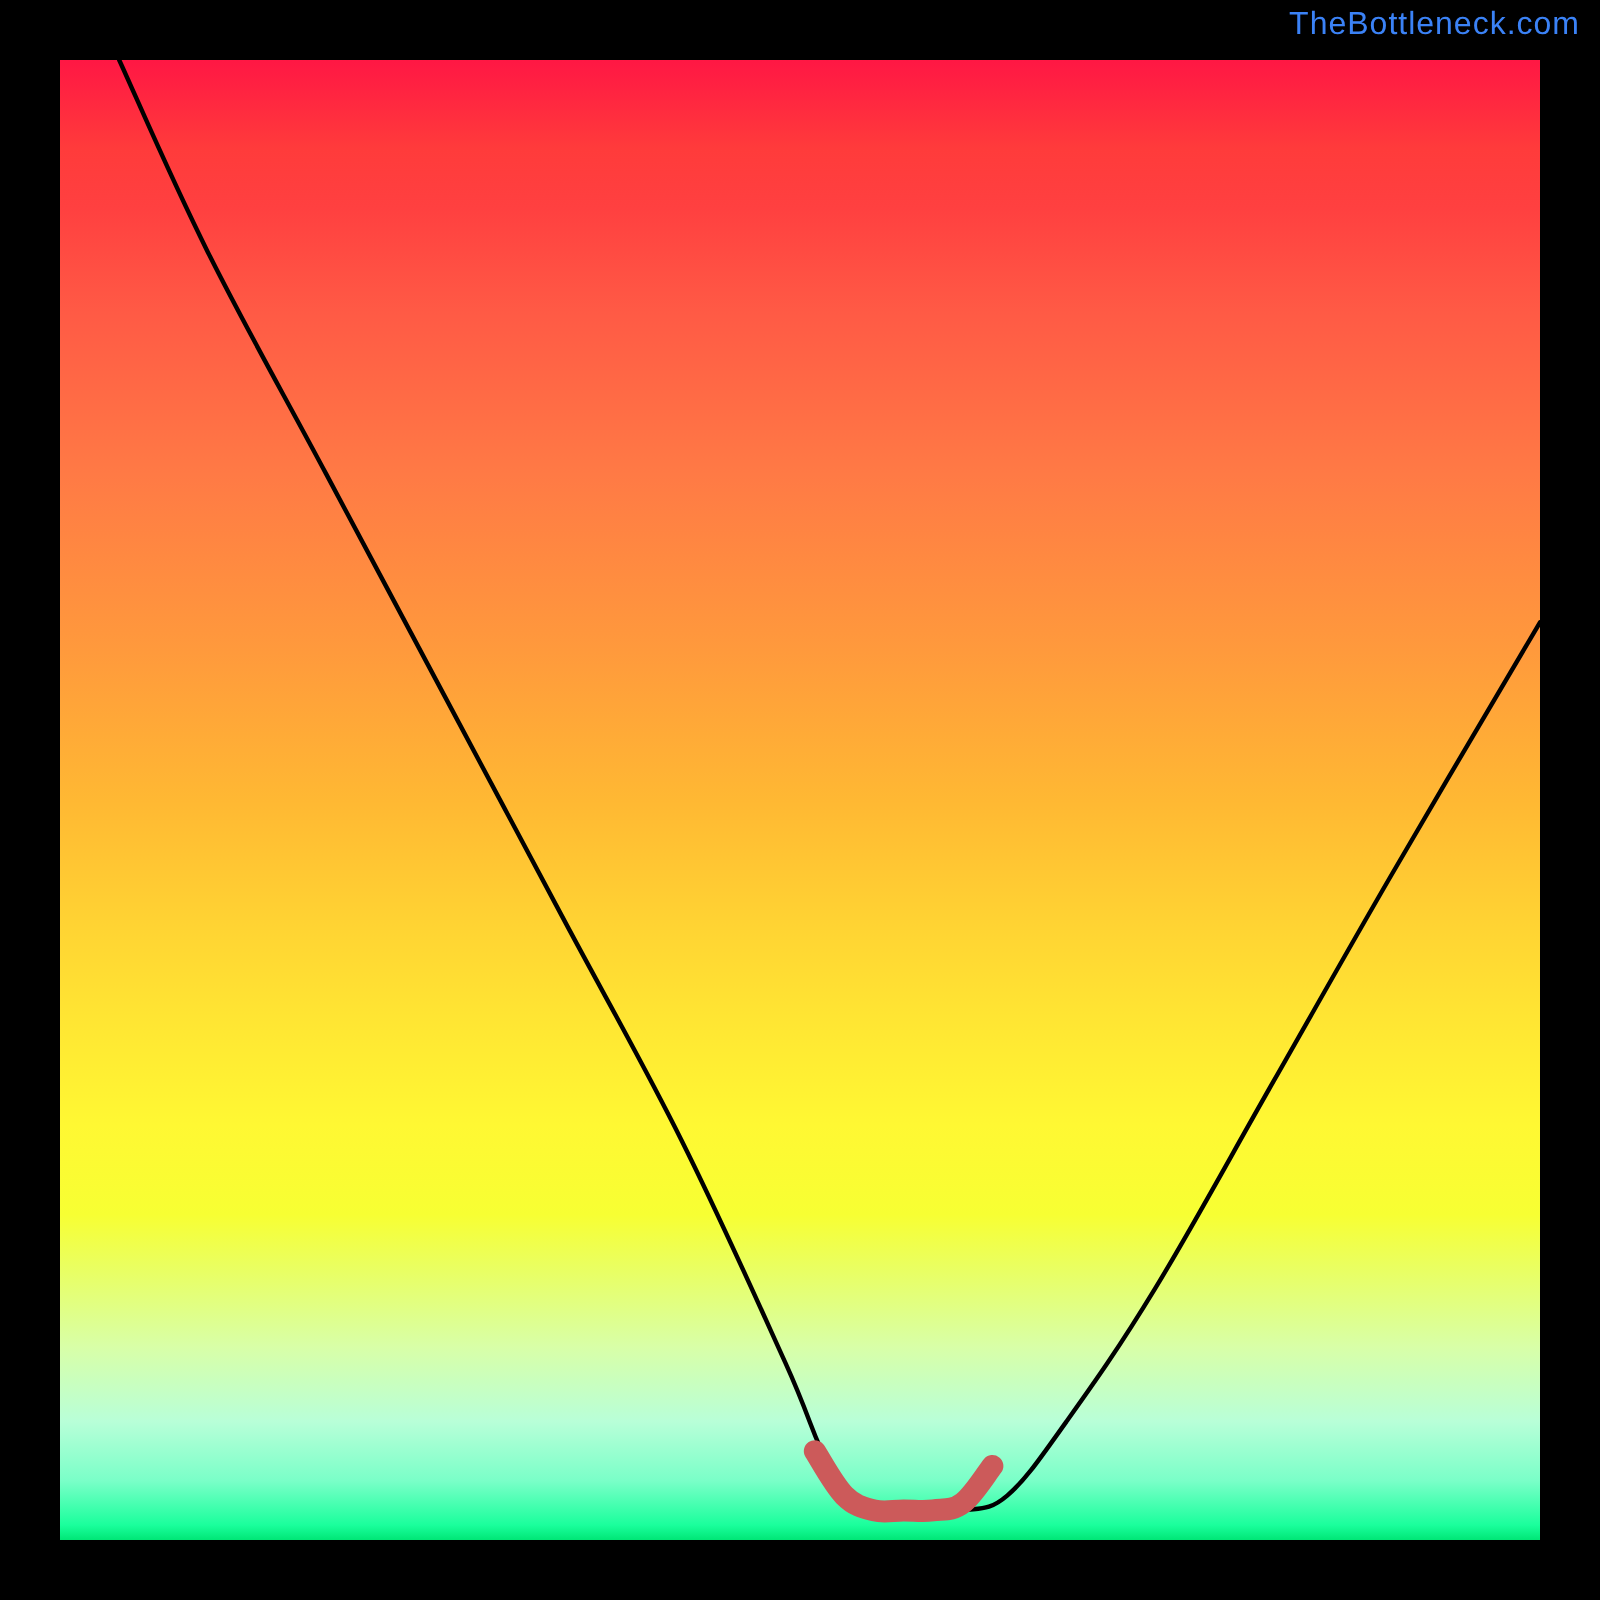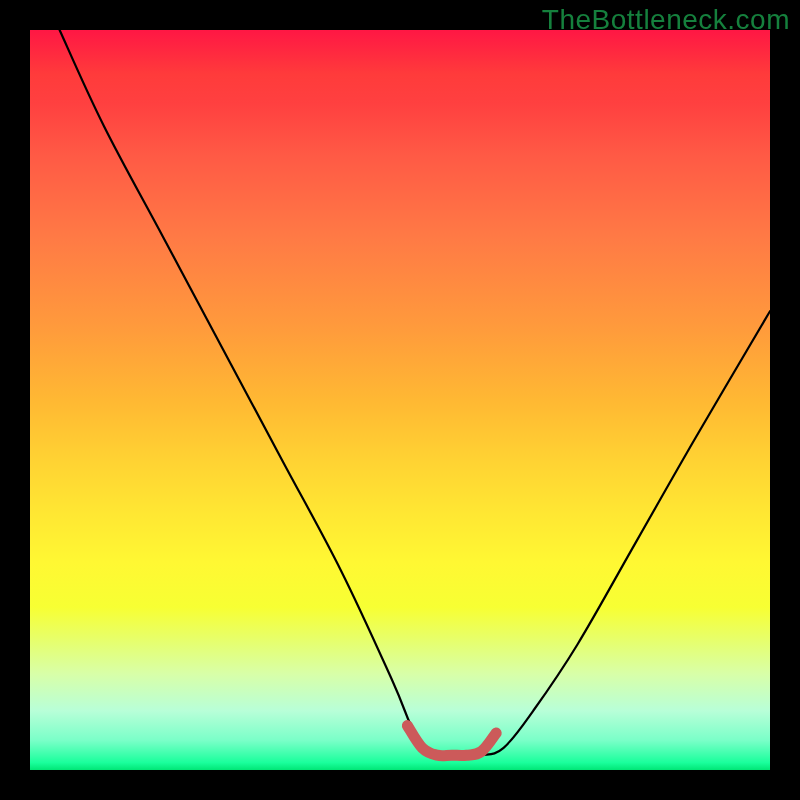--- a/index.html
+++ b/index.html
@@ -7,22 +7,22 @@
     width: 800px;
     height: 800px;
     background: #000;
     position: relative;
     font-family: Arial, Helvetica, sans-serif;
   }
   .watermark {
     position: absolute;
     top: 4px;
     right: 10px;
-    color: #15803d;
-    font-size: 28px;
+    color: #3b82f6;
+    font-size: 16px;
     letter-spacing: 0.5px;
     z-index: 10;
   }
   .plot {
     position: absolute;
     top: 30px;
     left: 30px;
     width: 740px;
     height: 740px;
     overflow: hidden;

